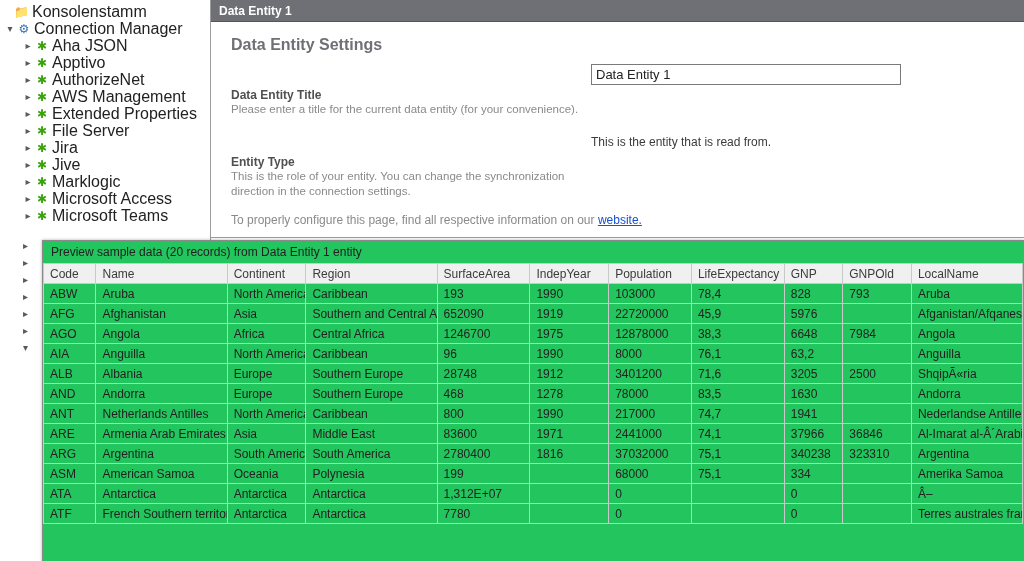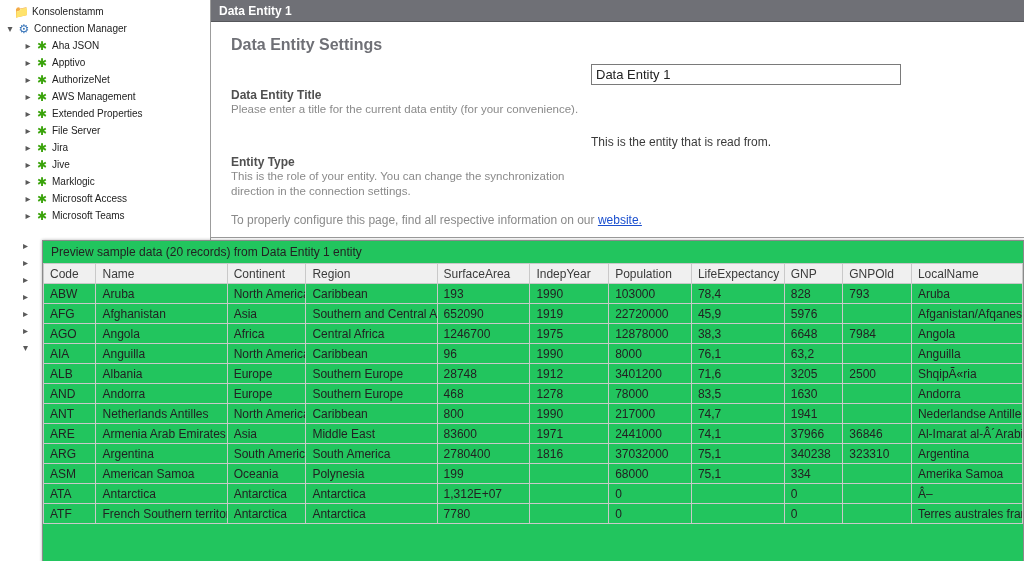--- a/index.html
+++ b/index.html
@@ -25,21 +25,21 @@
     display: flex; align-items: center;
     height: 17px;
     padding-left: 4px;
     white-space: nowrap;
   }
   .tree-row .twisty {
     width: 12px; color: #5a5a5a; font-size: 10px; text-align: center;
     user-select: none;
   }
   .tree-row .ticon { width: 16px; text-align: center; font-size: 12px; margin-right: 2px; }
-  .tree-row .tlabel { font-size: 10px; }
+  .tree-row .tlabel { font-size: 16px; }
   .ic-folder { color: #e3b63b; }
   .ic-gear  { color: #3573b8; font-size: 13px; }
   .ic-plug  { color: #3aa30b; }
 
   .right-pane {
     flex: 1;
     display: flex;
     flex-direction: column;
     overflow: hidden;
   }

